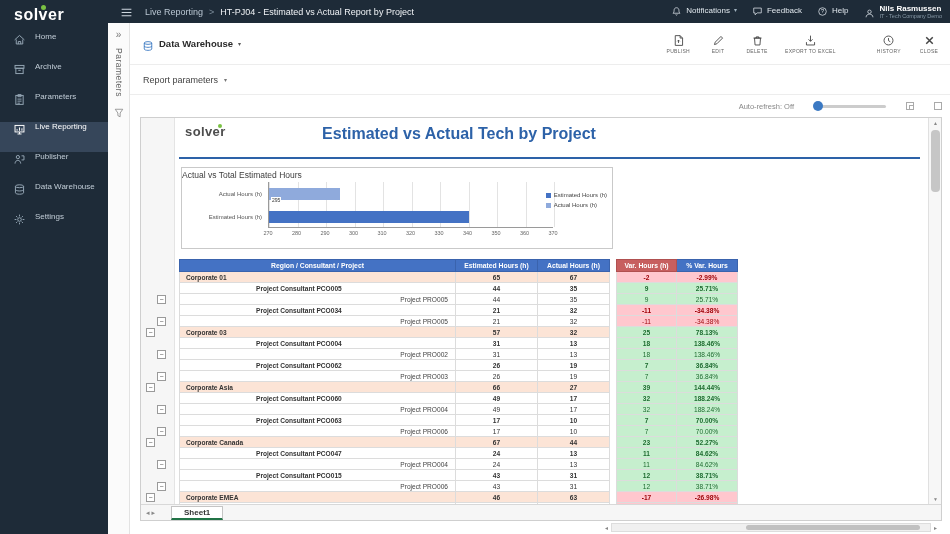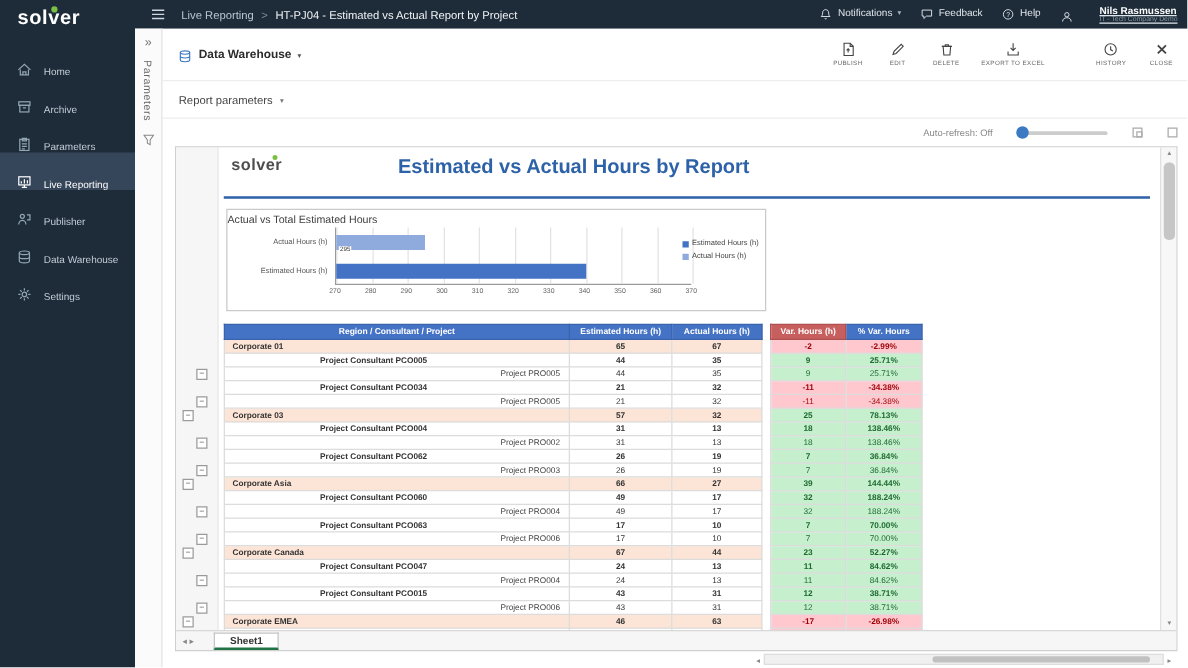--- a/index.html
+++ b/index.html
@@ -5,41 +5,41 @@
   * { box-sizing: border-box; margin: 0; padding: 0; }
   html,body { width:950px; height:534px; overflow:hidden; background:#fff;
     font-family:"Liberation Sans", sans-serif; }
   .app { display:flex; width:950px; height:534px; }
 
   
   .sidebar { width:108px; background:#1e2b38; flex-shrink:0; display:flex; flex-direction:column; }
   .logo { position:relative; color:#fff; font-size:16px; font-weight:bold; letter-spacing:.5px;
     padding:6px 0 8px 14px; }
   .logo .dot { position:absolute; width:5px; height:5px; border-radius:50%; background:#7ac143; top:5px; left:41px; }
-  .nav-item { display:flex; align-items:flex-end; gap:8px; height:30px; padding-left:13px;
+  .nav-item { display:flex; align-items:flex-start; gap:8px; height:30px; padding-left:13px;
     color:#c2cdd7; font-size:8px; cursor:pointer; }
   .nav-item .nav-icon { width:14px; height:14px; color:#94a6b4; flex-shrink:0; display:flex; align-items:center; }
   .nav-item.active { background:#36465a; color:#fff; }
   .nav-item.active .nav-icon { color:#fff; }
   .nav-icon svg { width:13px; height:13px; }
 
   
   .main { flex:1; display:flex; flex-direction:column; min-width:0; }
   .topbar { height:23px; background:#1e2b38; display:flex; align-items:center; padding:0 8px 0 12px;
     color:#e8edf2; flex-shrink:0; }
   .hamburger { width:13px; height:13px; color:#cfd8e0; margin-right:12px; }
   .hamburger svg { width:13px; height:13px; }
   .crumb-section { font-size:9px; color:#b9c6d2; }
   .crumb-sep { font-size:9px; color:#7e8f9d; margin:0 6px; }
   .crumb-title { font-size:9px; color:#f0f3f6; }
   .topbar-right { margin-left:auto; display:flex; align-items:center; gap:15px; }
   .tb-item { display:flex; align-items:flex-start; gap:4px; font-size:8px; color:#dfe6ec; cursor:pointer; }
   .tb-item svg { width:11px; height:11px; }
   .tb-caret { font-size:6px; color:#9fb0bd; }
-  .user-block { display:flex; align-items:flex-end; gap:21px;text-decoration:underline; }
+  .user-block { display:flex; align-items:flex-end; gap:5px; }
   .user-text { display:flex; flex-direction:column; line-height:1.15; }
   .user-name { font-size:8px; color:#fff; font-weight:bold; }
   .user-org { font-size:5.5px; color:#8899a7; }
 
   
   .content-row { flex:1; display:flex; min-height:0; background:#fff; }
   .params-strip { width:22px; border-right:1px solid #e3e3e3; background:#fbfbfb;
     display:flex; flex-direction:column; align-items:center; padding-top:6px; gap:8px; flex-shrink:0; }
   .params-chev { font-size:10px; color:#777; cursor:pointer; }
   .params-vtext { writing-mode:vertical-rl; font-size:8.5px; color:#666; letter-spacing:.5px; }
@@ -371,21 +371,21 @@
                 <div class="minus-box" style="top: 341.5px; left: 16px;">−</div>
                 <div class="minus-box" style="top: 363.5px; left: 16px;">−</div>
                 <div class="minus-box" style="top: 374.5px; left: 5px;">−</div>
               </div>
             <div class="page">
               <div class="page-header">
                 <span class="report-logo">
                   <span>solver</span>
                   <span class="dot"></span>
                 </span>
-                <div class="report-title">Estimated vs Actual Hours by Report</div>
+                <div class="report-title">Estimated vs Actual Tech by Project</div>
               </div>
               <div class="title-rule"></div>
 
               <div class="chart-box">
                 <div class="chart-title">Actual vs Total Estimated Hours</div>
                 <div class="chart-cats">
                     <div class="cat-label" style="top: 9px;">Actual Hours (h)</div>
                     <div class="cat-label" style="top: 32px;">Estimated Hours (h)</div>
                   </div>
                 <div class="chart-plot">

